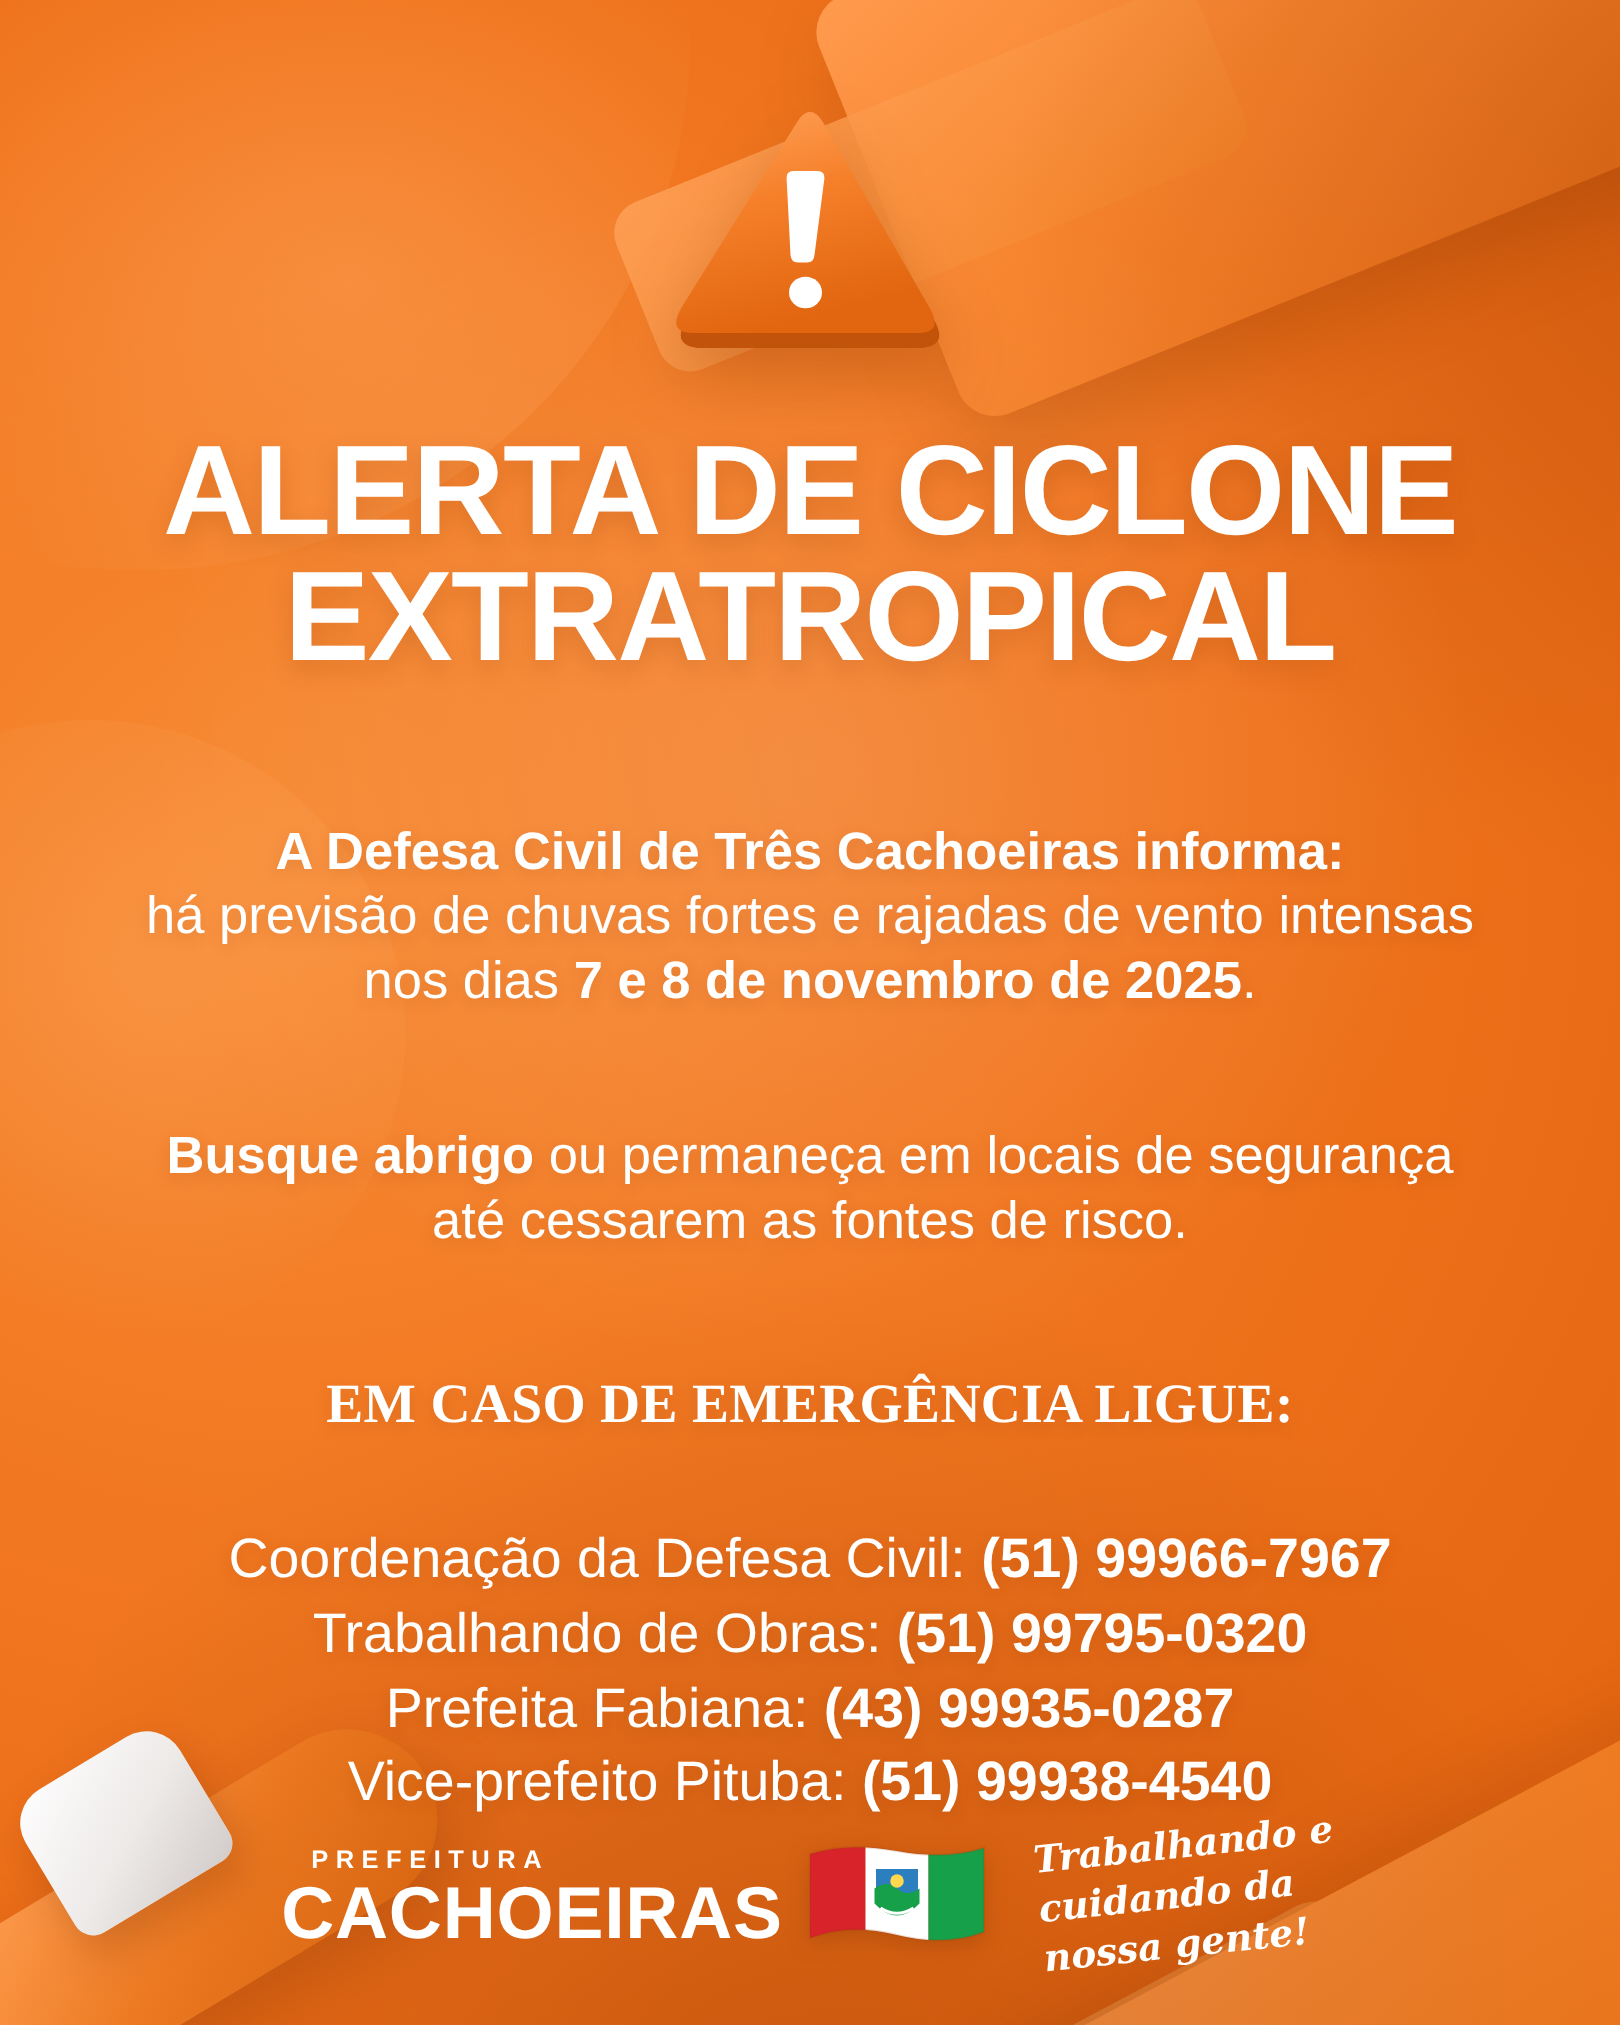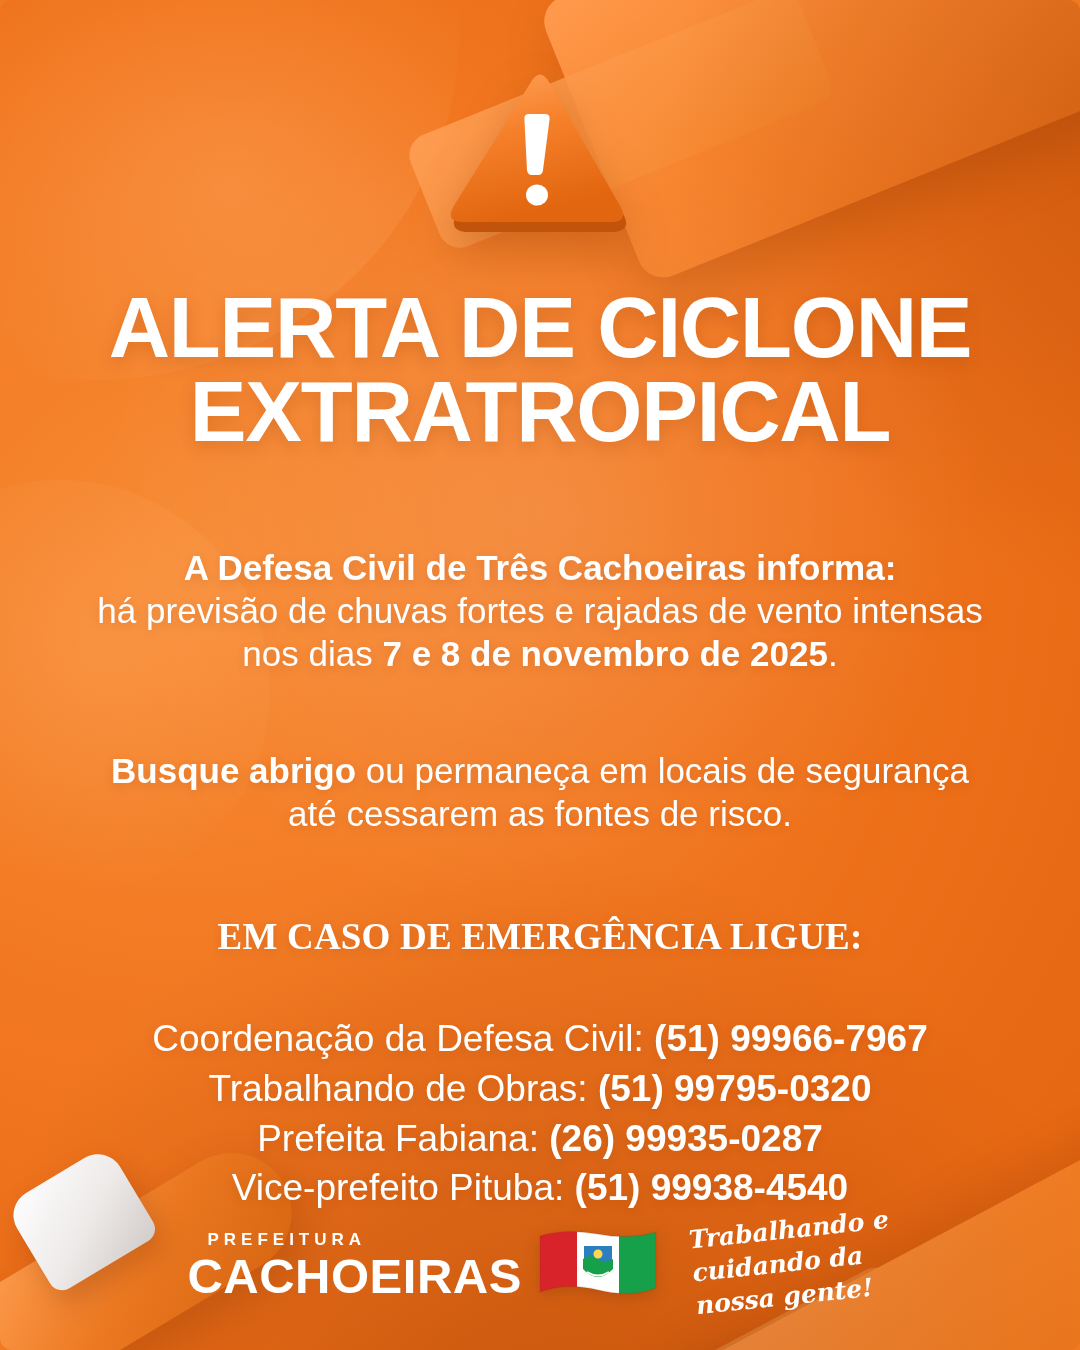--- a/index.html
+++ b/index.html
@@ -15,21 +15,20 @@
   }
 
   
   .poster {
     position: relative;
     width: 1080px;
     height: 1350px;
     overflow: hidden;
     background:
       radial-gradient(120% 90% at 18% 42%, #F78A33 0%, #F1761F 42%, #E96A14 72%, #E4650F 100%);
-    border-radius: 12px;
   }
 
   
   .vignette {
     position: absolute;
     inset: 0;
     background:
       radial-gradient(75% 55% at 50% 38%, rgba(255,255,255,0.12) 0%, rgba(255,255,255,0.0) 55%),
       radial-gradient(90% 70% at 50% 105%, rgba(120,40,0,0.28) 0%, rgba(120,40,0,0.0) 60%),
       radial-gradient(70% 60% at 104% 8%, rgba(120,40,0,0.22) 0%, rgba(120,40,0,0.0) 60%);
@@ -319,21 +318,21 @@
       <div class="row">
         <span>Coordenação da Defesa Civil:</span>
         <span class="phone">(51) 99966-7967</span>
       </div>
       <div class="row">
         <span>Trabalhando de Obras:</span>
         <span class="phone">(51) 99795-0320</span>
       </div>
       <div class="row">
         <span>Prefeita Fabiana:</span>
-        <span class="phone">(26) 99935-0287</span>
+        <span class="phone">(43) 99935-0287</span>
       </div>
       <div class="row">
         <span>Vice-prefeito Pituba:</span>
         <span class="phone">(51) 99938-4540</span>
       </div>
     </div>
 
     <div class="footer">
 
       <div class="logo-block">

